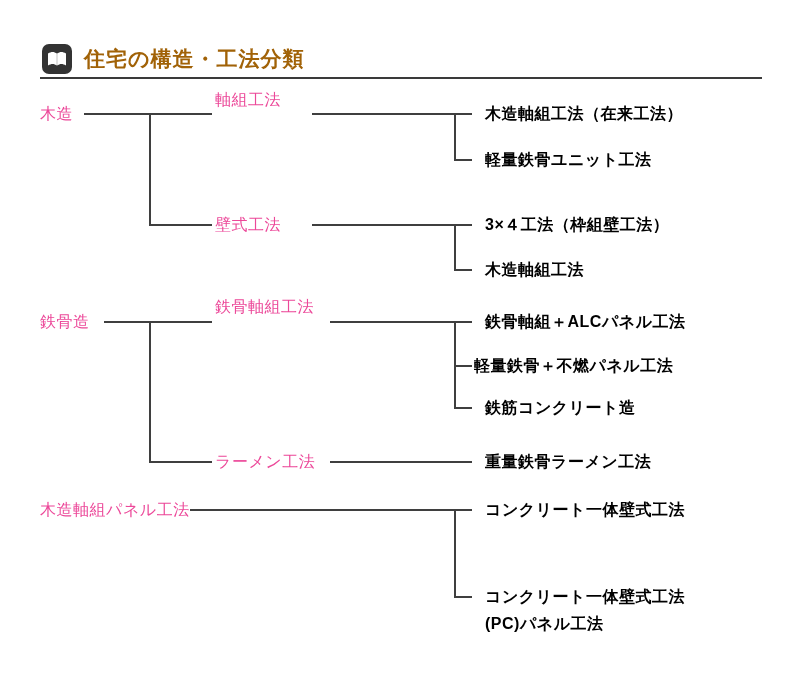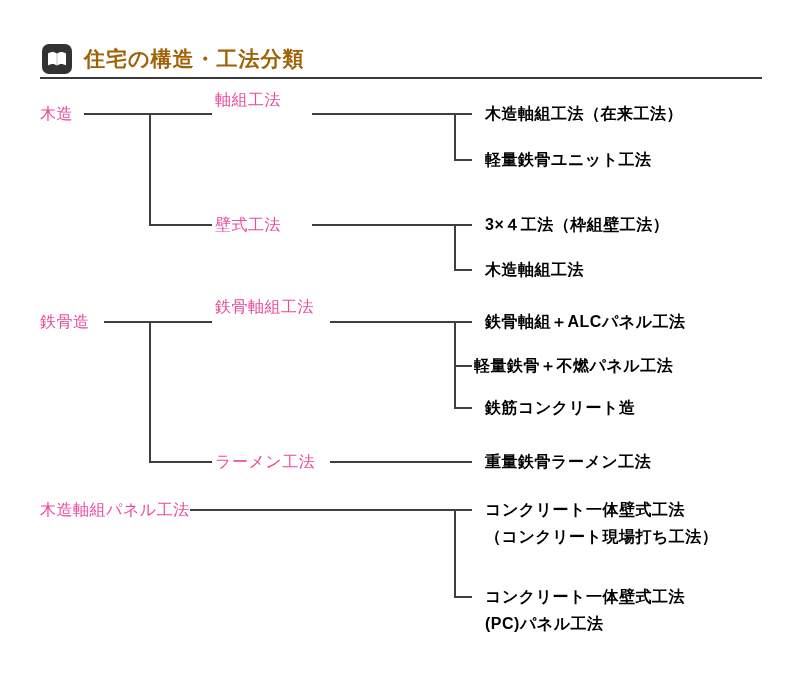--- a/index.html
+++ b/index.html
@@ -90,21 +90,20 @@
 
   <div class="lbl leaf" style="left:485px;top:114px">木造軸組工法（在来工法）</div>
   <div class="lbl leaf" style="left:485px;top:160px">軽量鉄骨ユニット工法</div>
   <div class="lbl leaf" style="left:485px;top:225px">3×４工法（枠組壁工法）</div>
   <div class="lbl leaf" style="left:485px;top:270px">木造軸組工法</div>
   <div class="lbl leaf" style="left:485px;top:322px">鉄骨軸組＋ALCパネル工法</div>
   <div class="lbl leaf" style="left:474px;top:366px">軽量鉄骨＋不燃パネル工法</div>
   <div class="lbl leaf" style="left:485px;top:408px">鉄筋コンクリート造</div>
   <div class="lbl leaf" style="left:485px;top:462px">重量鉄骨ラーメン工法</div>
   <div class="lbl leaf" style="left:485px;top:510px">コンクリート一体壁式工法</div>
-  <div class="lbl leaf" style="left:485px;top:537px">（コンクリート現場打ち工法）</div>
   <div class="lbl leaf" style="left:485px;top:597px">コンクリート一体壁式工法</div>
   <div class="lbl leaf" style="left:485px;top:624px">(PC)パネル工法</div>
 
   <div class="h" style="left:84px;top:113px;width:128px"></div>
   <div class="h" style="left:312px;top:113px;width:160px"></div>
   <div class="h" style="left:150px;top:224px;width:62px"></div>
   <div class="h" style="left:312px;top:224px;width:160px"></div>
   <div class="h" style="left:104px;top:321px;width:108px"></div>
   <div class="h" style="left:330px;top:321px;width:142px"></div>
   <div class="h" style="left:150px;top:461px;width:62px"></div>

